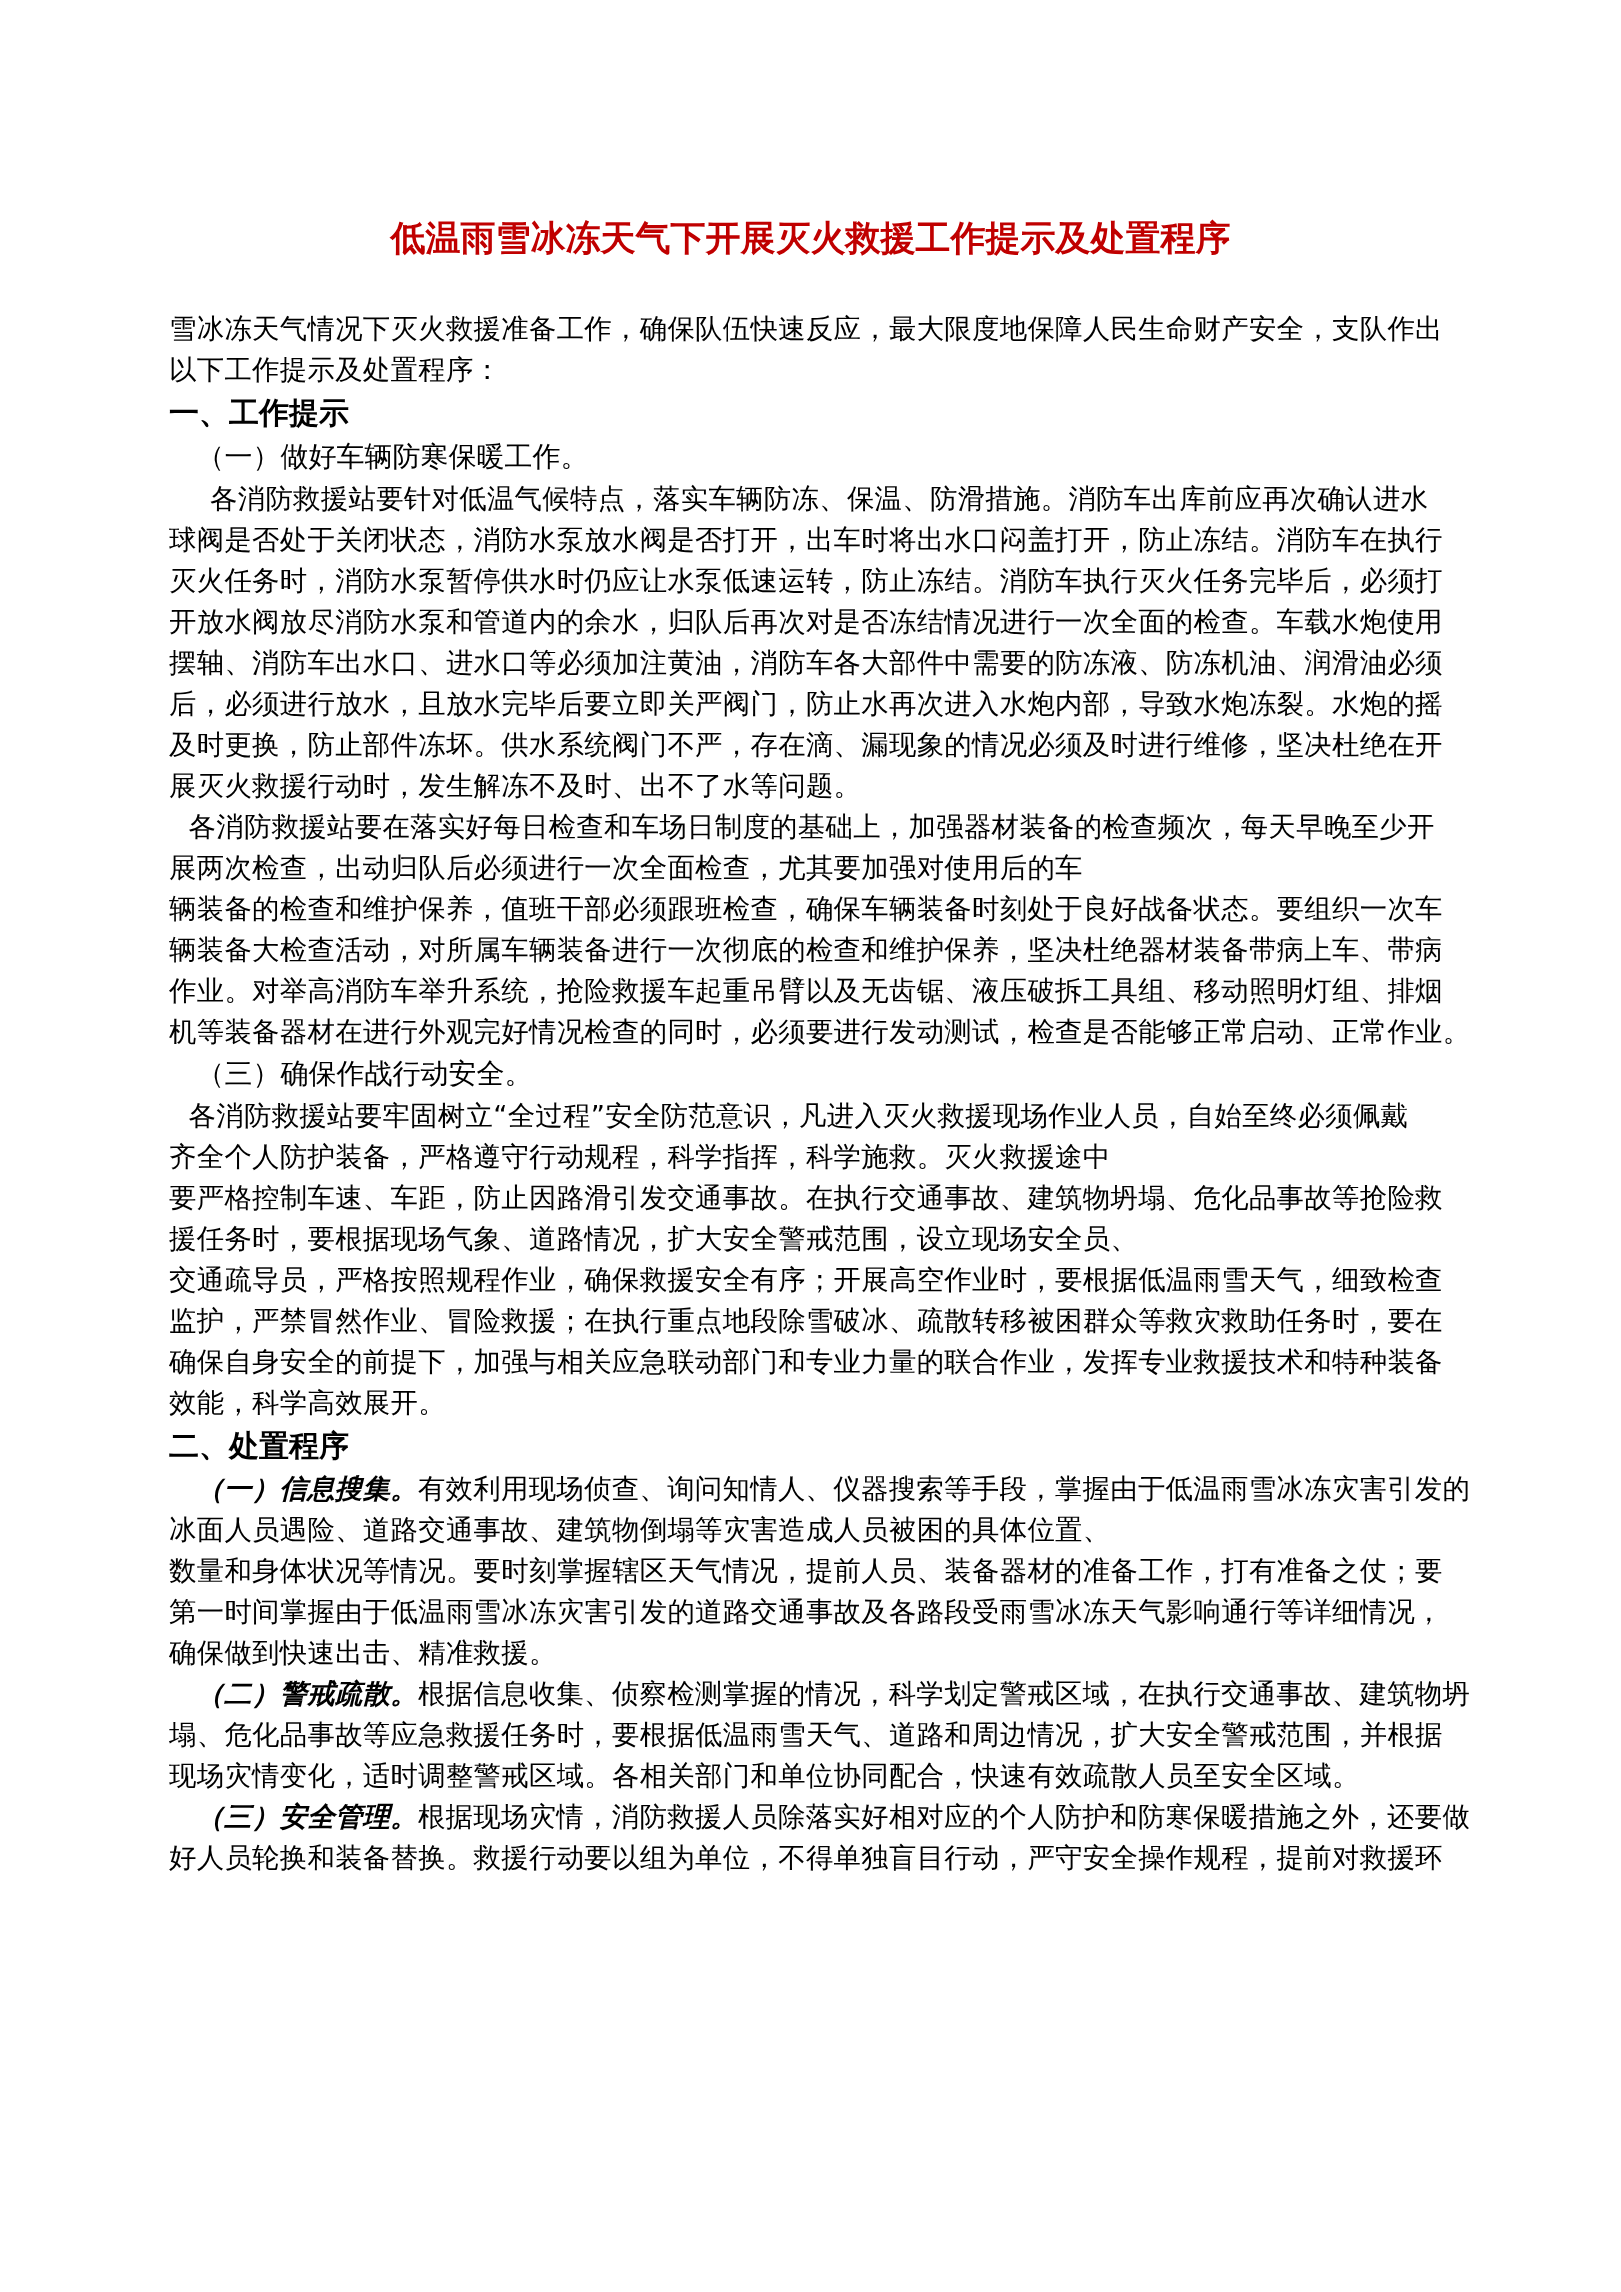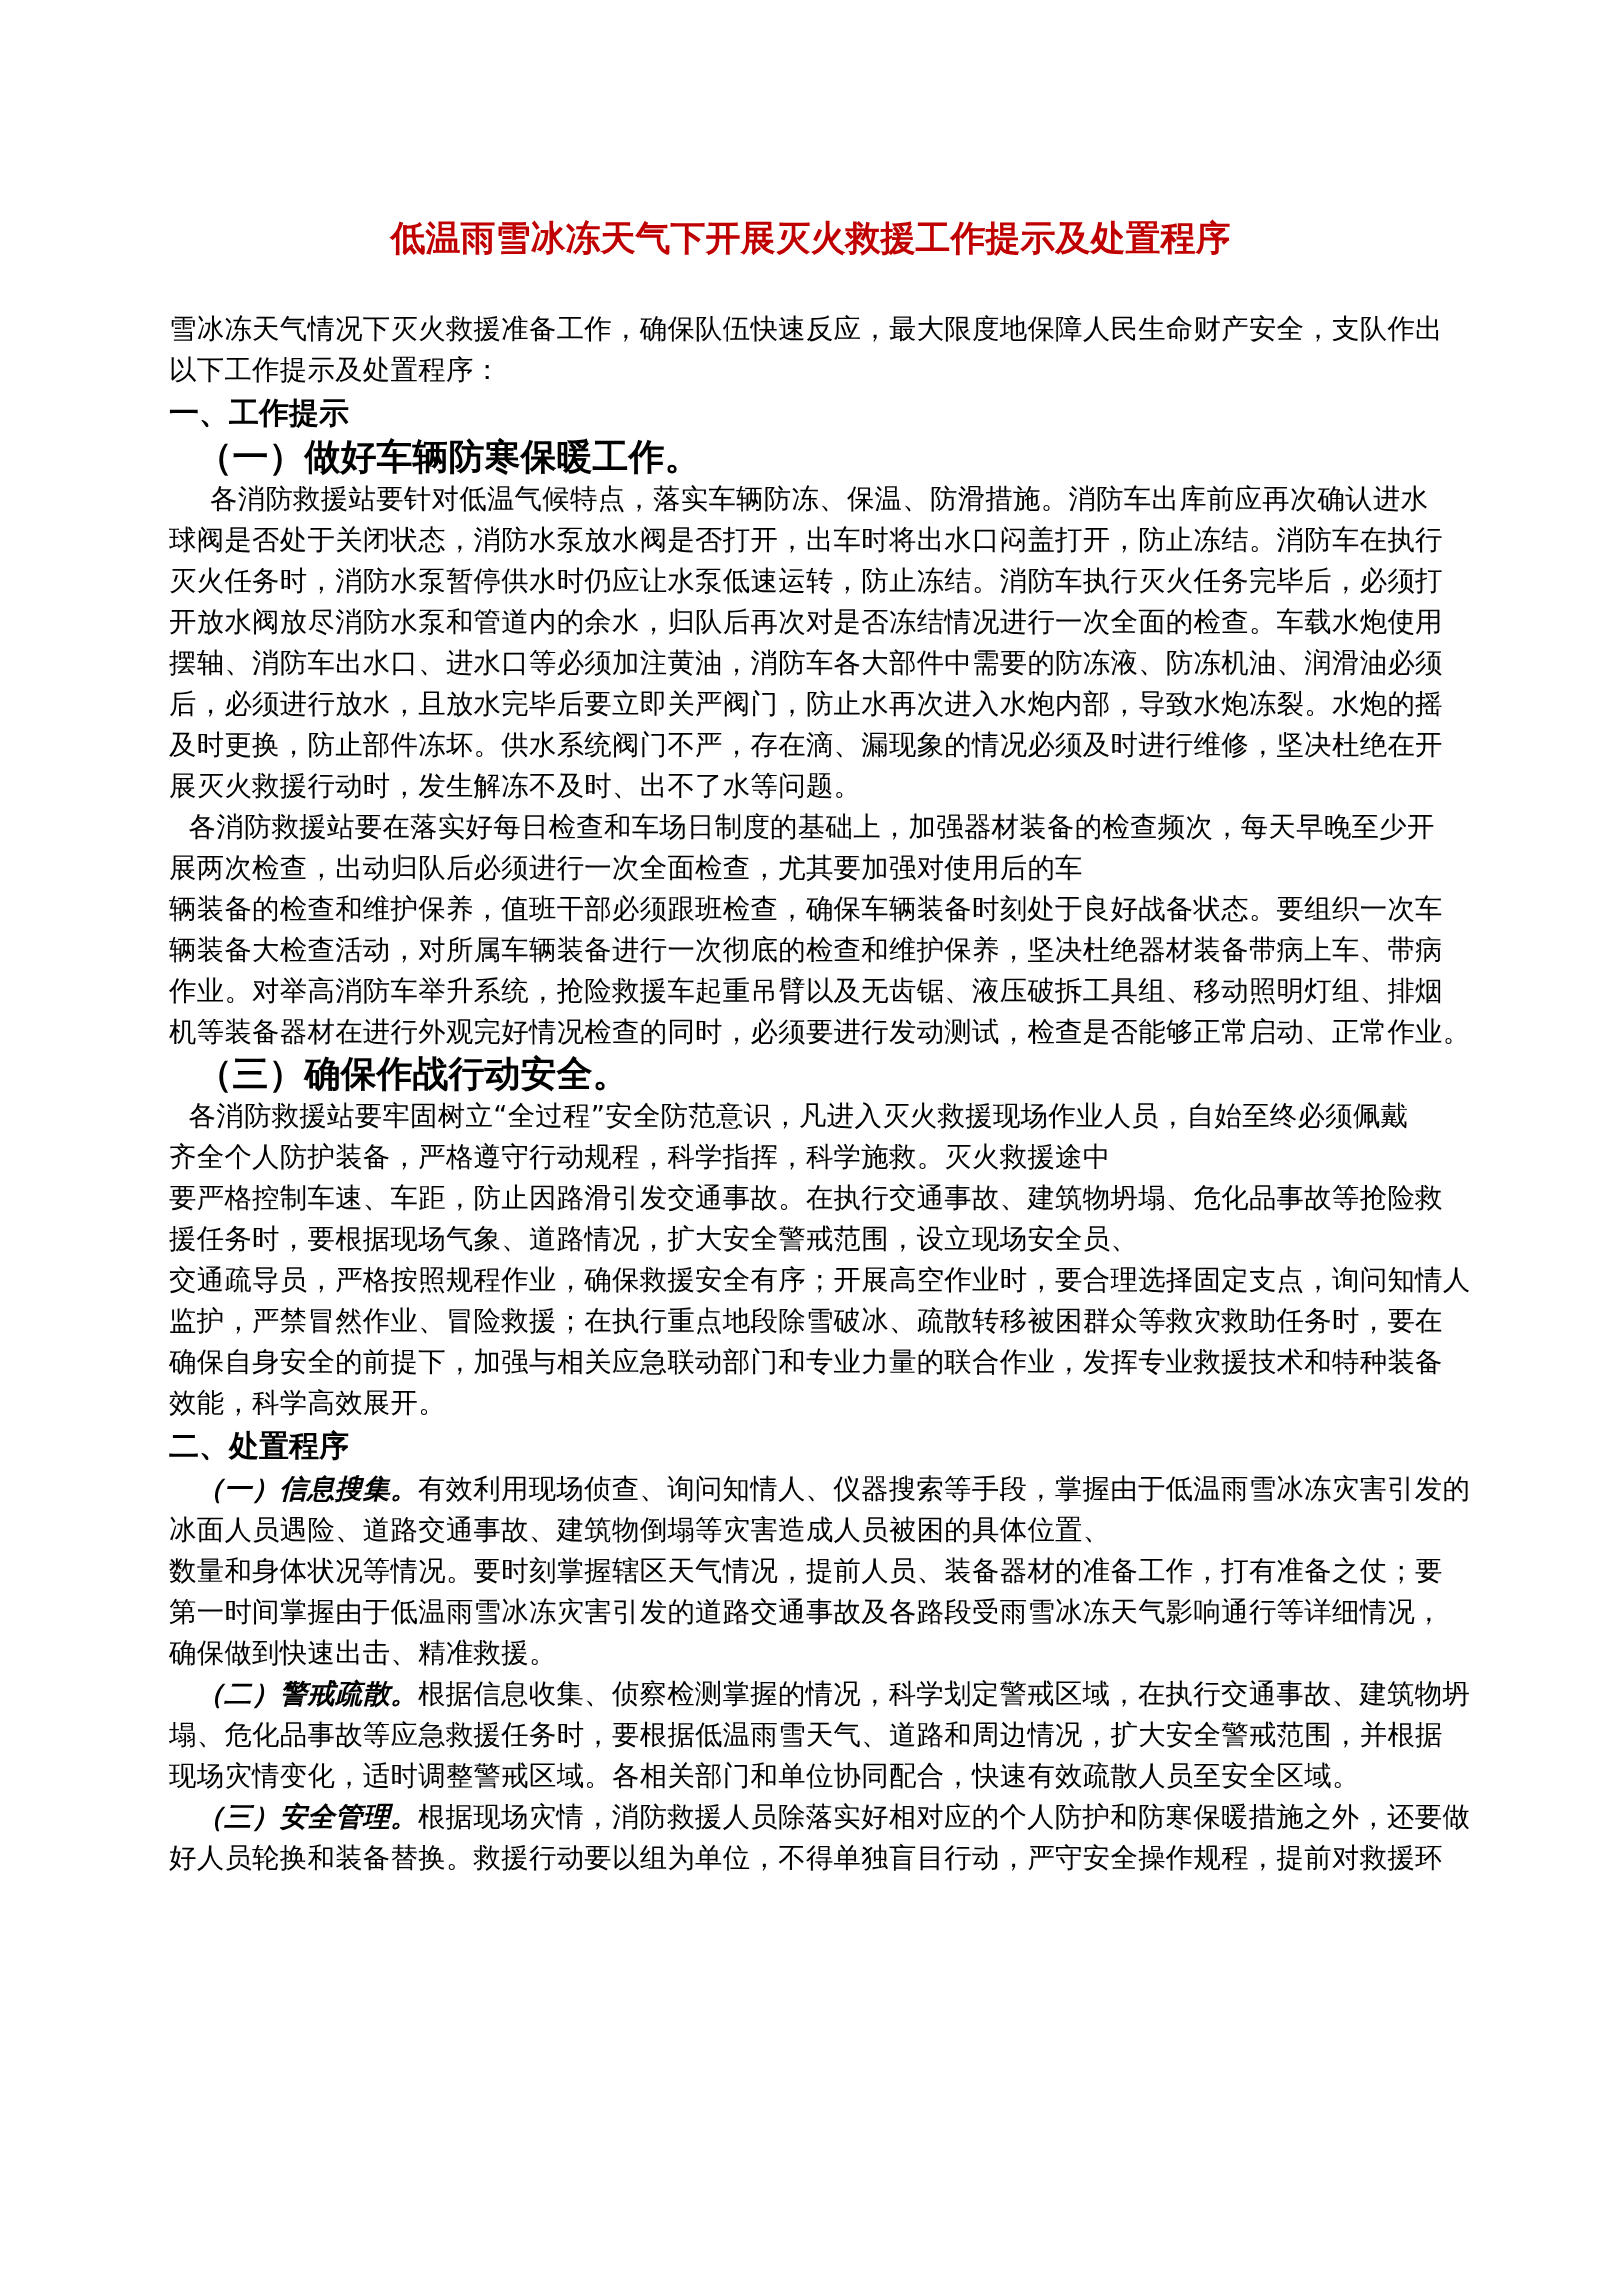--- a/index.html
+++ b/index.html
@@ -28,22 +28,22 @@
     margin-bottom: 47px;
     white-space: nowrap;
   }
   .h1 {
     font-size: 30px;
     font-weight: bold;
     line-height: 45px;
     white-space: nowrap;
   }
   .h2 {
-    font-size: 36px;
-    font-weight: bold;
+    font-size: 28px;
+    font-weight: normal;
     line-height: 43px;
     white-space: nowrap;
   }
   .line {
     font-size: 27.4px;
     line-height: 41px;
     white-space: nowrap;
     letter-spacing: 0.3px;
   }
   .lead {
@@ -73,21 +73,21 @@
       <div class="line">展两次检查，出动归队后必须进行一次全面检查，尤其要加强对使用后的车</div>
       <div class="line">辆装备的检查和维护保养，值班干部必须跟班检查，确保车辆装备时刻处于良好战备状态。要组织一次车</div>
       <div class="line">辆装备大检查活动，对所属车辆装备进行一次彻底的检查和维护保养，坚决杜绝器材装备带病上车、带病</div>
       <div class="line">作业。对举高消防车举升系统，抢险救援车起重吊臂以及无齿锯、液压破拆工具组、移动照明灯组、排烟</div>
       <div class="line">机等装备器材在进行外观完好情况检查的同时，必须要进行发动测试，检查是否能够正常启动、正常作业。</div>
       <div class="h2" style="padding-left: 27.4px;">（三）确保作战行动安全。</div>
       <div class="line" style="padding-left: 19.6px;">各消防救援站要牢固树立“全过程”安全防范意识，凡进入灭火救援现场作业人员，自始至终必须佩戴</div>
       <div class="line">齐全个人防护装备，严格遵守行动规程，科学指挥，科学施救。灭火救援途中</div>
       <div class="line">要严格控制车速、车距，防止因路滑引发交通事故。在执行交通事故、建筑物坍塌、危化品事故等抢险救</div>
       <div class="line">援任务时，要根据现场气象、道路情况，扩大安全警戒范围，设立现场安全员、</div>
-      <div class="line">交通疏导员，严格按照规程作业，确保救援安全有序；开展高空作业时，要合理选择固定支点，询问知情人</div>
+      <div class="line">交通疏导员，严格按照规程作业，确保救援安全有序；开展高空作业时，要根据低温雨雪天气，细致检查</div>
       <div class="line">监护，严禁冒然作业、冒险救援；在执行重点地段除雪破冰、疏散转移被困群众等救灾救助任务时，要在</div>
       <div class="line">确保自身安全的前提下，加强与相关应急联动部门和专业力量的联合作业，发挥专业救援技术和特种装备</div>
       <div class="line">效能，科学高效展开。</div>
       <div class="h1">二、处置程序</div>
       <div class="line" style="padding-left: 27.4px;"><span class="lead">（一）信息搜集。</span><span>有效利用现场侦查、询问知情人、仪器搜索等手段，掌握由于低温雨雪冰冻灾害引发的</span></div>
       <div class="line">冰面人员遇险、道路交通事故、建筑物倒塌等灾害造成人员被困的具体位置、</div>
       <div class="line">数量和身体状况等情况。要时刻掌握辖区天气情况，提前人员、装备器材的准备工作，打有准备之仗；要</div>
       <div class="line">第一时间掌握由于低温雨雪冰冻灾害引发的道路交通事故及各路段受雨雪冰冻天气影响通行等详细情况，</div>
       <div class="line">确保做到快速出击、精准救援。</div>
       <div class="line" style="padding-left: 27.4px;"><span class="lead">（二）警戒疏散。</span><span>根据信息收集、侦察检测掌握的情况，科学划定警戒区域，在执行交通事故、建筑物坍</span></div>

